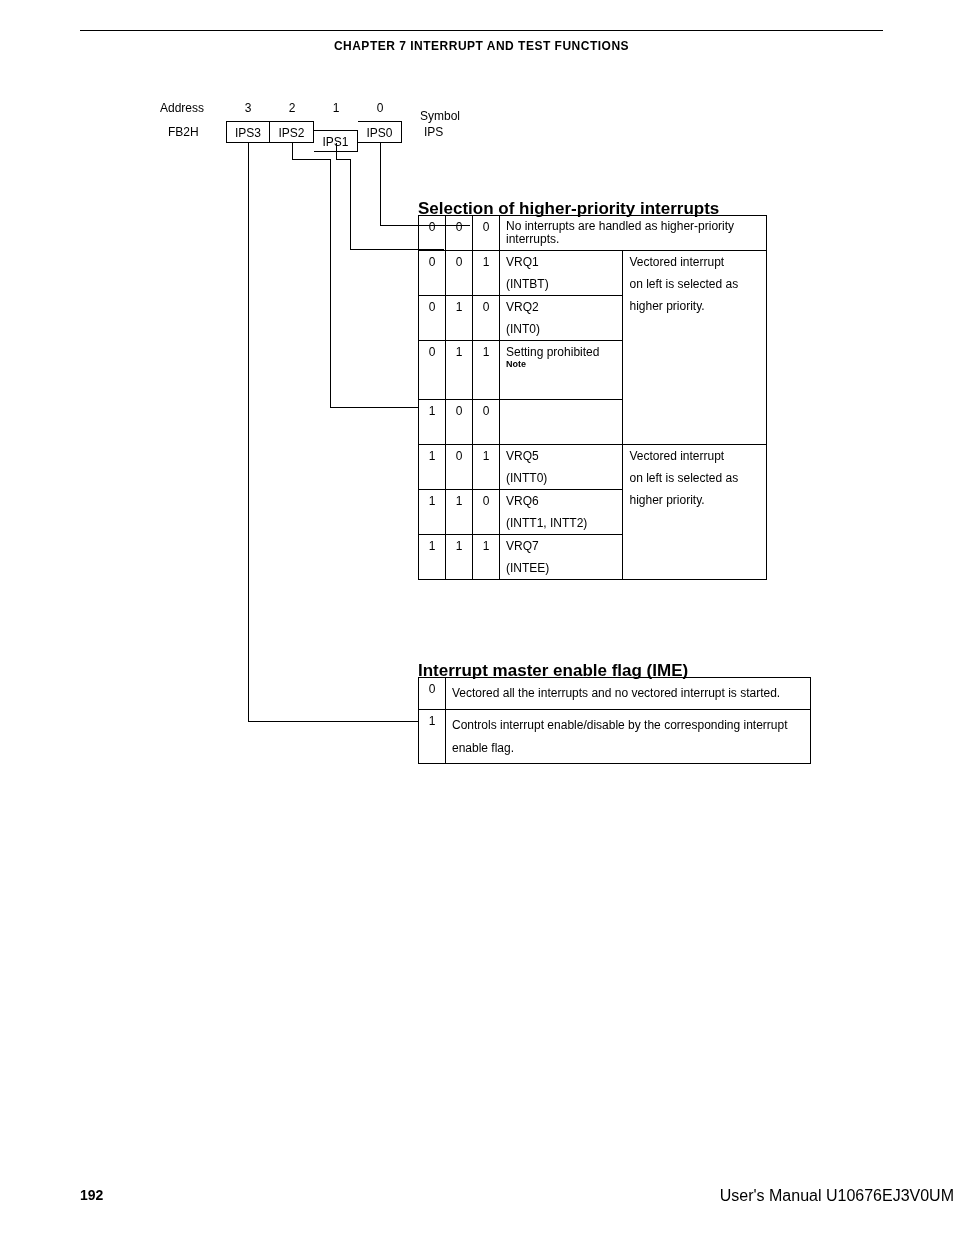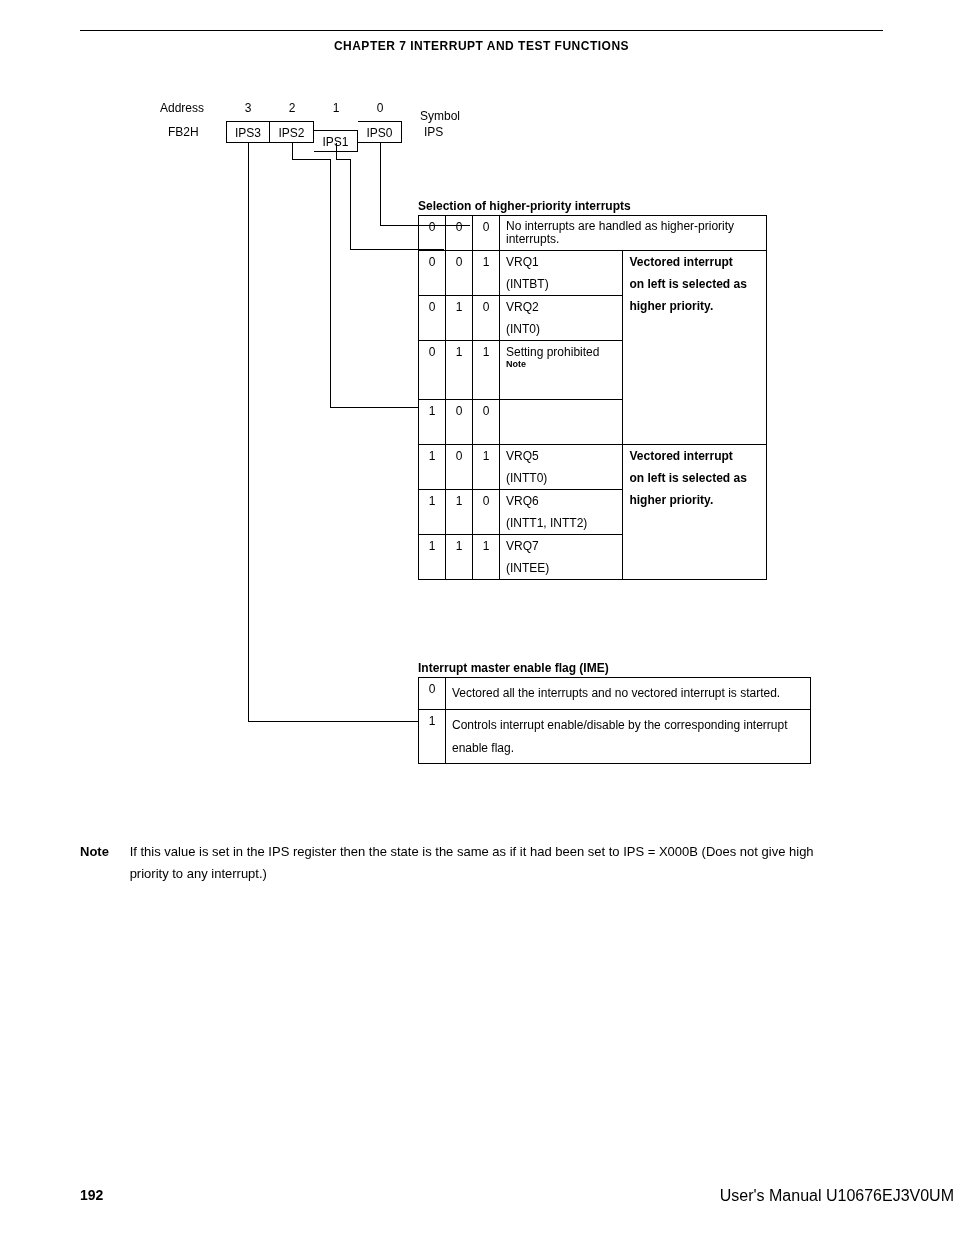--- a/index.html
+++ b/index.html
@@ -64,42 +64,41 @@
     border-left: 1px solid #000;
   }
   .hline {
     position: absolute;
     height: 0;
     border-top: 1px solid #000;
   }
   .section-title {
     position: absolute;
     font-weight: bold;
-    font-size: 12px;
+    font-size: 17px;
   }
   table.sel {
     position: absolute;
     border-collapse: collapse;
     font-size: 12px;
   }
   table.sel td {
     border: 1px solid #000;
     padding: 4px 6px;
     vertical-align: top;
   }
   table.sel td.b {
     width: 14px;
     text-align: center;
   }
   table.sel td.desc {
     width: 110px;
   }
   table.sel td.vec {
     width: 130px;
-    font-weight: bold;
   }
   .sup { font-size: 9px; font-weight: bold; vertical-align: top; }
   .note-block {
     margin-top: 20px;
     margin-left: 0;
     font-size: 13px;
     line-height: 1.7;
   }
   .note-block .nl {
     font-weight: bold;
@@ -268,23 +267,19 @@
       </tr>
       <tr>
         <td class="b" style="vertical-align:top;">1</td>
         <td style="width:352px; line-height:1.9;">Controls interrupt enable/disable by the corresponding interrupt enable flag.</td>
       </tr>
     </tbody>
       </table>
 
   </div>
 
-  <div class="note-block">
-    <span class="nl">Note</span>
-    <span class="nt">If this value is set in the IPS register then the state is the same as if it had been set to IPS = X000B (Does not give high priority to any interrupt.)</span>
-  </div>
 
 </div>
 
 <div class="footer">
   <span class="pn">192</span>
   <div class="ft">User's Manual  U10676EJ3V0UM</div>
 </div>
 
 </body></html>

